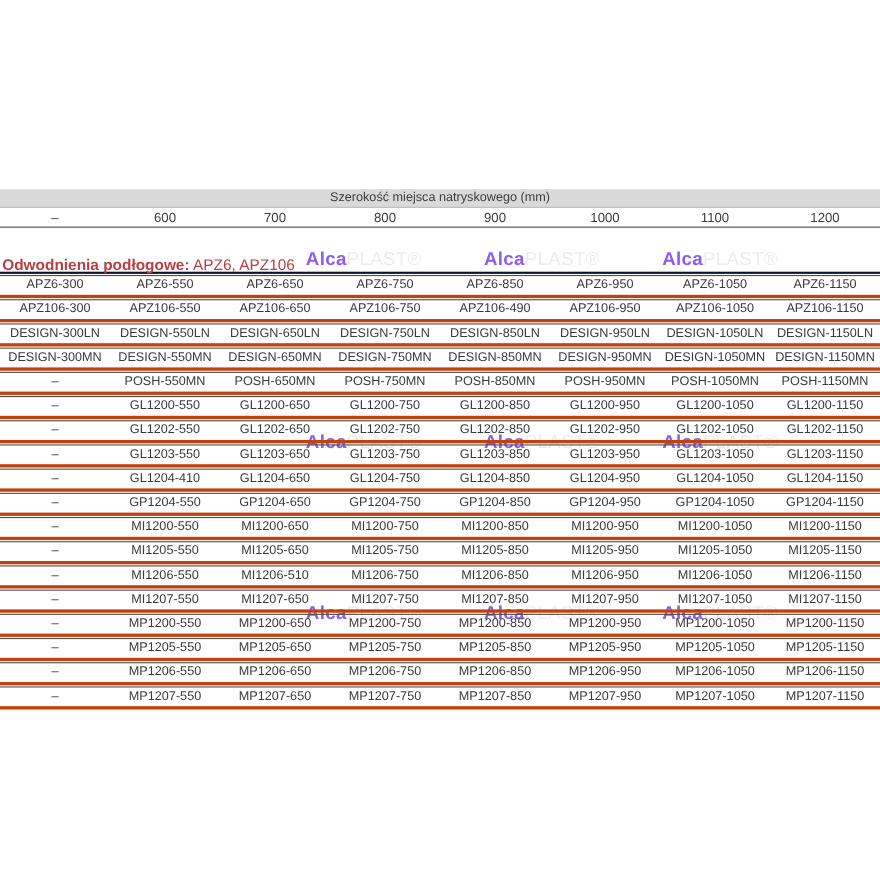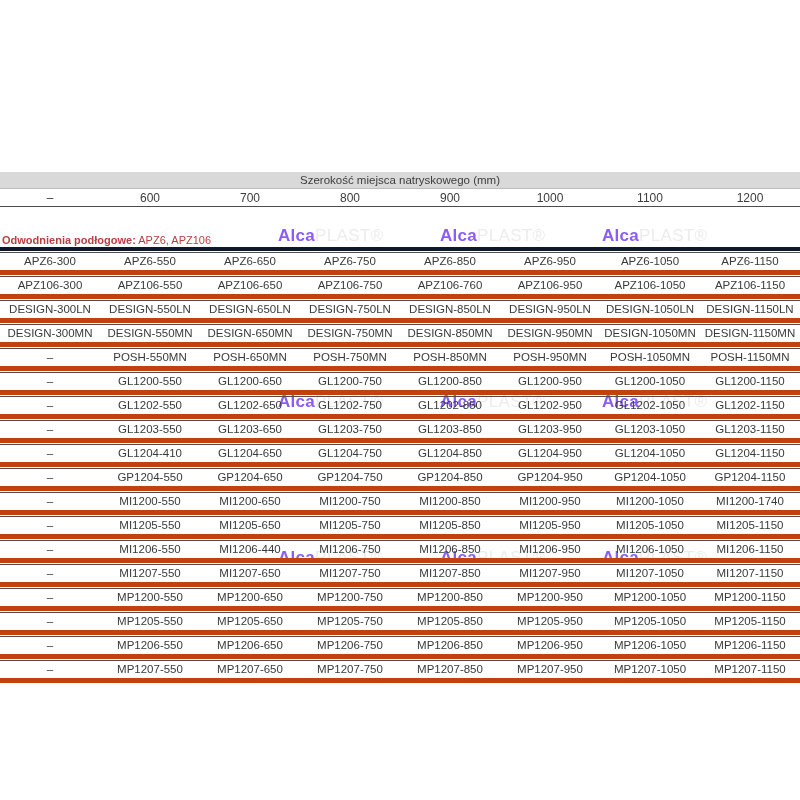--- a/index.html
+++ b/index.html
@@ -56,35 +56,35 @@
     text-align: center;
     border-bottom: 1px solid #4d4d4d;
     font-size: 12px;
     color: #3d3d3d;
   }
   .gap { height: 26px; }
   .sec-label {
     height: 14px;
     line-height: 14px;
     padding-left: 2px;
-    border-bottom: 4px solid #0f172a;
+    border-bottom: 2px solid #0f172a;
     margin-bottom: 1px;
-    font-size: 11px;
+    font-size: 14px;
     color: #b93e44;
     white-space: nowrap;
   }
   .sec-label .lab-b { font-weight: 700; }
   .sec-label .lab-r { font-weight: 400; }
   .row {
     display: grid;
     grid-template-columns: repeat(8, 1fr);
     height: 17px;
     line-height: 17px;
     border-top: 1px solid #4d4d4d;
-    border-bottom: 5px solid #c2410c;
+    border-bottom: 3px solid #c2410c;
     margin-bottom: 1px;
     text-align: center;
     font-size: 11.5px;
     color: #3a3a3a;
     background: transparent;
   }
   .cell { overflow: hidden; white-space: nowrap; }
 </style>
 </head>
 <body>
@@ -128,21 +128,21 @@
           <div class="cell">APZ6-850</div>
           <div class="cell">APZ6-950</div>
           <div class="cell">APZ6-1050</div>
           <div class="cell">APZ6-1150</div>
         </div>
         <div class="row">
           <div class="cell">APZ106-300</div>
           <div class="cell">APZ106-550</div>
           <div class="cell">APZ106-650</div>
           <div class="cell">APZ106-750</div>
-          <div class="cell">APZ106-760</div>
+          <div class="cell">APZ106-490</div>
           <div class="cell">APZ106-950</div>
           <div class="cell">APZ106-1050</div>
           <div class="cell">APZ106-1150</div>
         </div>
         <div class="row">
           <div class="cell">DESIGN-300LN</div>
           <div class="cell">DESIGN-550LN</div>
           <div class="cell">DESIGN-650LN</div>
           <div class="cell">DESIGN-750LN</div>
           <div class="cell">DESIGN-850LN</div>
@@ -221,36 +221,36 @@
           <div class="cell">GP1204-1150</div>
         </div>
         <div class="row">
           <div class="cell">–</div>
           <div class="cell">MI1200-550</div>
           <div class="cell">MI1200-650</div>
           <div class="cell">MI1200-750</div>
           <div class="cell">MI1200-850</div>
           <div class="cell">MI1200-950</div>
           <div class="cell">MI1200-1050</div>
-          <div class="cell">MI1200-1740</div>
+          <div class="cell">MI1200-1150</div>
         </div>
         <div class="row">
           <div class="cell">–</div>
           <div class="cell">MI1205-550</div>
           <div class="cell">MI1205-650</div>
           <div class="cell">MI1205-750</div>
           <div class="cell">MI1205-850</div>
           <div class="cell">MI1205-950</div>
           <div class="cell">MI1205-1050</div>
           <div class="cell">MI1205-1150</div>
         </div>
         <div class="row">
           <div class="cell">–</div>
           <div class="cell">MI1206-550</div>
-          <div class="cell">MI1206-440</div>
+          <div class="cell">MI1206-510</div>
           <div class="cell">MI1206-750</div>
           <div class="cell">MI1206-850</div>
           <div class="cell">MI1206-950</div>
           <div class="cell">MI1206-1050</div>
           <div class="cell">MI1206-1150</div>
         </div>
         <div class="row">
           <div class="cell">–</div>
           <div class="cell">MI1207-550</div>
           <div class="cell">MI1207-650</div>

